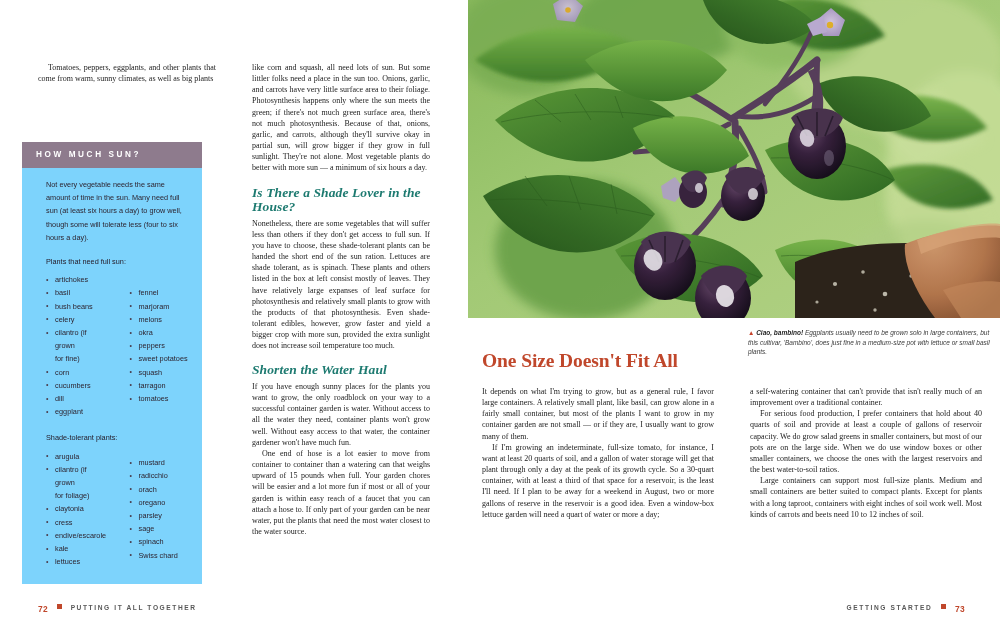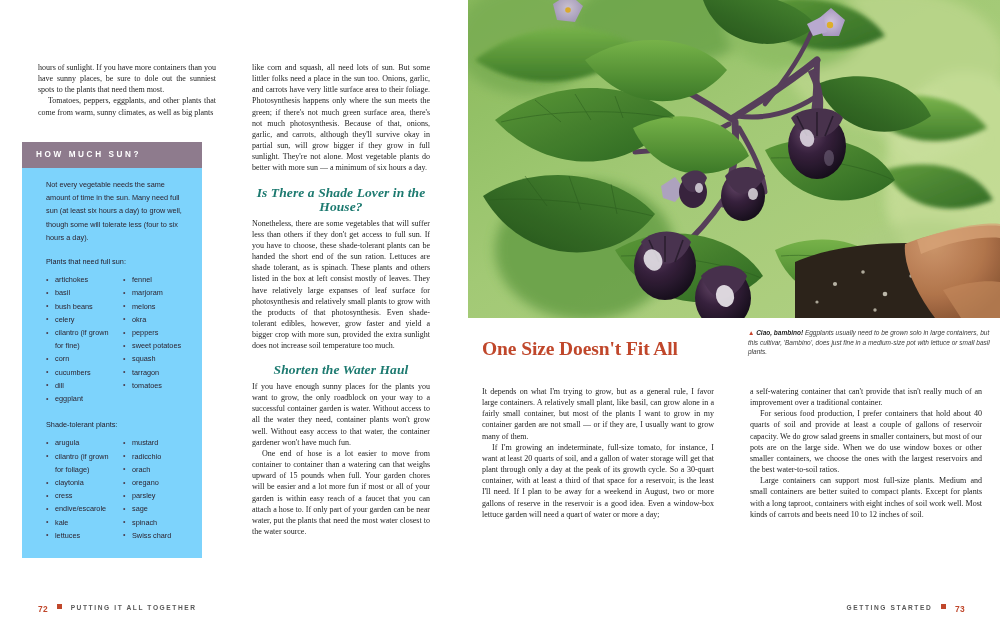--- a/index.html
+++ b/index.html
@@ -56,21 +56,20 @@
 
   h2.sec {
     margin: 12px 0 3px 0;
     font-family: "Liberation Serif", serif;
     font-style: italic;
     font-weight: bold;
     font-size: 13.5px;
     line-height: 14.5px;
     color: #1d7a70;
     letter-spacing: 0.1px;
-    text-align: center;
   }
 
   
   .sidebar {
     position: absolute;
     left: 22px;
     top: 142px;
     width: 180px;
     background: #7dd3fc;
   }
@@ -96,21 +95,22 @@
   .sidebar-body p.intro {
     margin: 0 0 11px 0;
   }
   .sidebar-body .list-title {
     margin: 0 0 5px 0;
     font-weight: normal;
     color: #231a27;
   }
   .plant-cols {
     display: flex;
-    gap: 10px;
+    gap: 23px;
+    align-items: center;
   }
   .plant-cols ul {
     margin: 0;
     padding: 0;
     list-style: none;
     width: 50%;
   }
   .plant-cols li {
     position: relative;
     padding-left: 9px;
@@ -169,21 +169,21 @@
   .caption .tri {
     color: #c6422a;
     font-style: normal;
     font-size: 6.4px;
   }
   .caption b { color: #1f1f1f; }
 
   .headline {
     position: absolute;
     left: 17px;
-    top: 338px;
+    top: 350px;
     width: 200px;
     font-family: "Liberation Serif", serif;
     font-size: 19.5px;
     line-height: 21px;
     font-weight: bold;
     color: #c0472b;
     letter-spacing: -0.1px;
   }
 
   .right-cols {
@@ -233,21 +233,20 @@
 </head>
 <body>
 
 <div class="spread">
 
   <div class="page-left">
 
     <div class="left-cols">
 
       <div class="col col-a">
-        <p class="body">hours of sunlight. If you have more containers than you have sunny places, be sure to dole out the sunniest spots to the plants that need them most.</p>
         <p class="body indent">Tomatoes, peppers, eggplants, and other plants that come from warm, sunny climates, as well as big plants</p>
       </div>
 
       <div class="col col-b">
         <p class="body">like corn and squash, all need lots of sun. But some littler folks need a place in the sun too. Onions, garlic, and carrots have very little surface area to their foliage. Photosynthesis happens only where the sun meets the green; if there's not much green surface area, there's not much photosynthesis. Because of that, onions, garlic, and carrots, although they'll survive okay in partial sun, will grow bigger if they grow in full sunlight. They're not alone. Most vegetable plants do better with more sun — a minimum of six hours a day.</p>
         <h2 class="sec">Is There a Shade Lover in the House?</h2>
         <p class="body">Nonetheless, there are some vegetables that will suffer less than others if they don't get access to full sun. If you have to choose, these shade-tolerant plants can be handed the short end of the sun ration. Lettuces are shade tolerant, as is spinach. These plants and others listed in the box at left consist mostly of leaves. They have relatively large expanses of leaf surface for photosynthesis and relatively small plants to grow with the products of that photosynthesis. Even shade-tolerant edibles, however, grow faster and yield a bigger crop with more sun, provided the extra sunlight does not increase soil temperature too much.</p>
         <h2 class="sec">Shorten the Water Haul</h2>
         <p class="body">If you have enough sunny places for the plants you want to grow, the only roadblock on your way to a successful container garden is water. Without access to all the water they need, container plants won't grow well. Without easy access to that water, the container gardener won't have much fun.</p>
         <p class="body indent">One end of hose is a lot easier to move from container to container than a watering can that weighs upward of 15 pounds when full. Your garden chores will be easier and a lot more fun if most or all of your garden is within easy reach of a faucet that you can attach a hose to. If only part of your garden can be near water, put the plants that need the most water closest to the water source.</p>

